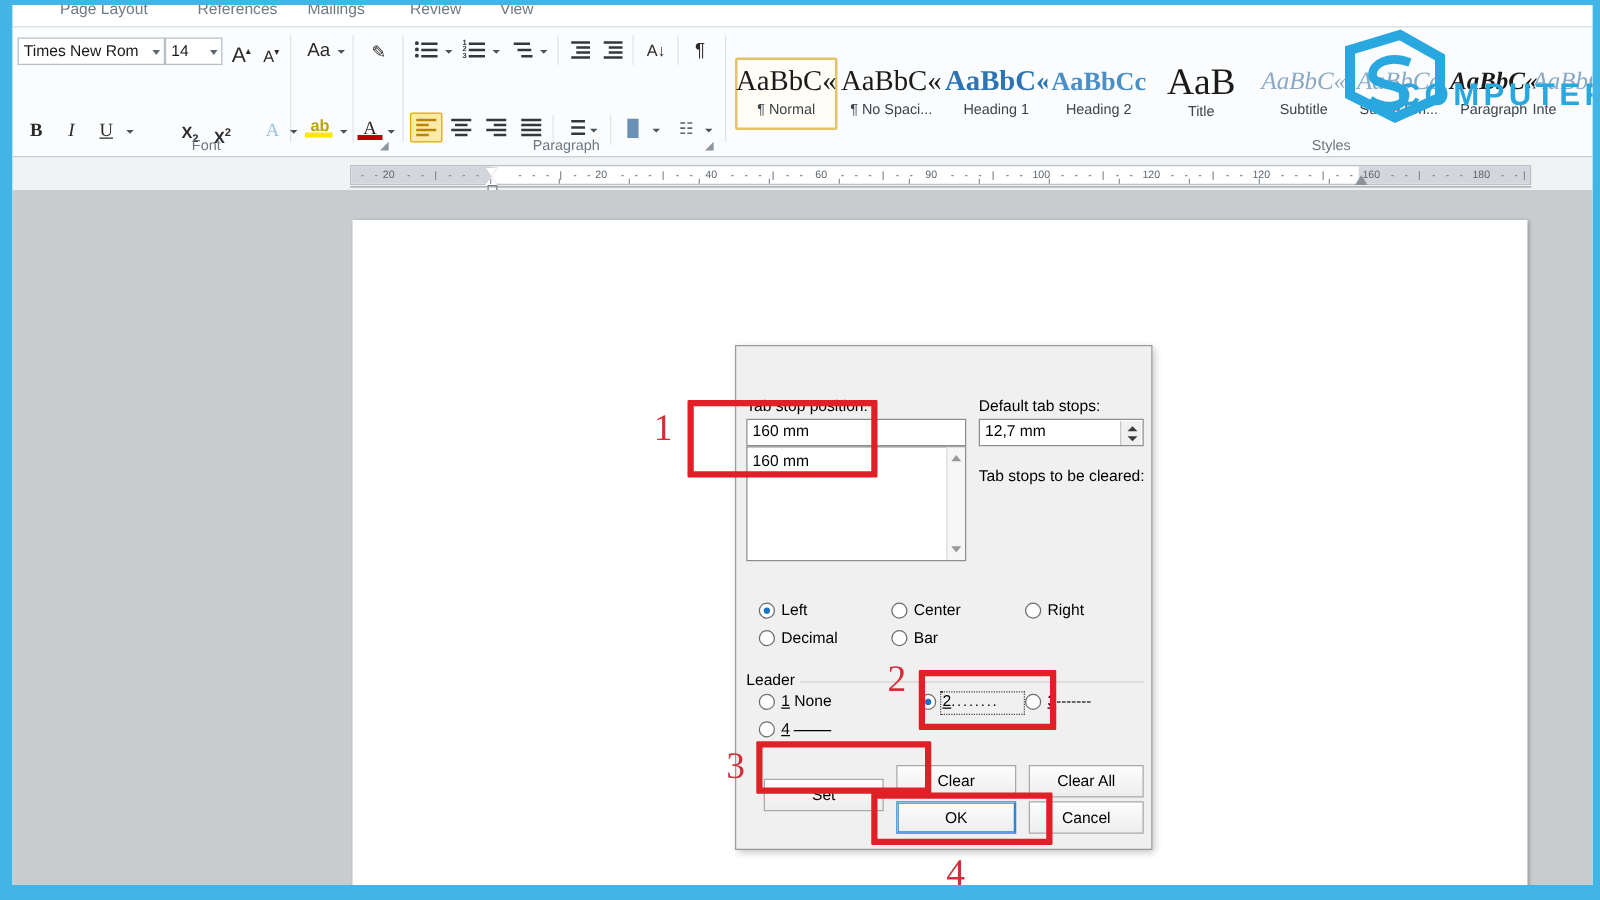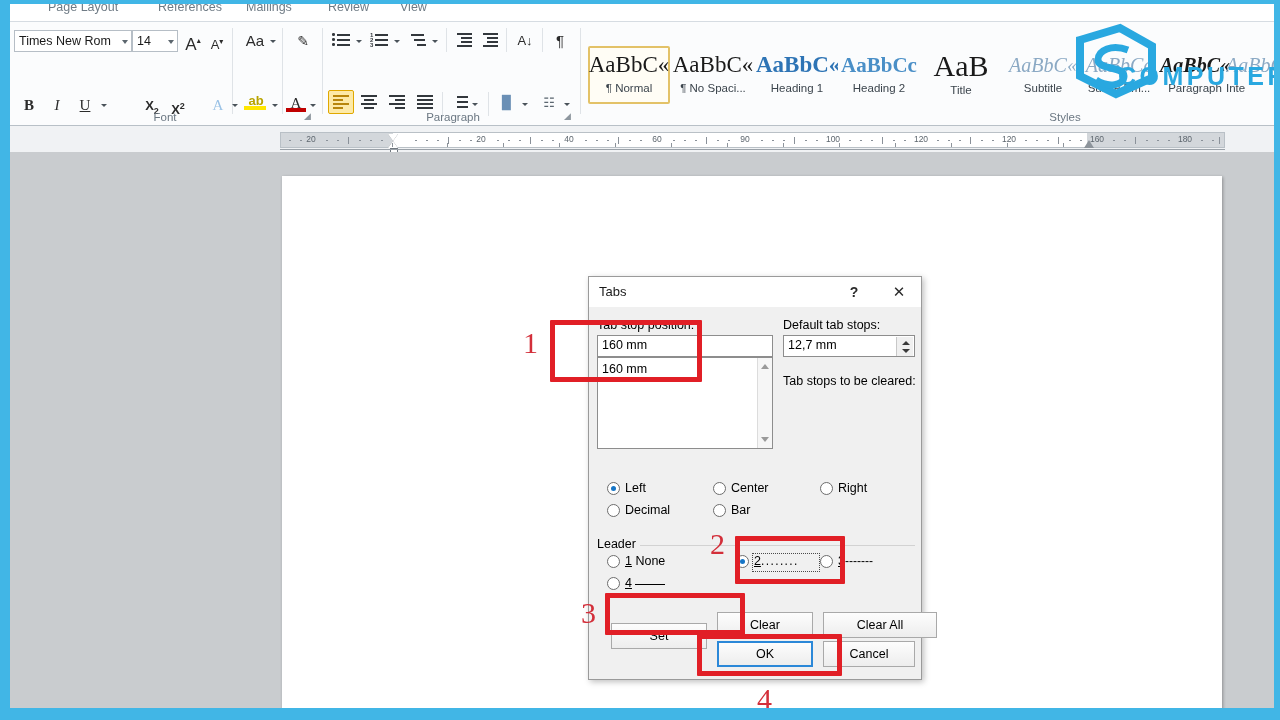--- a/index.html
+++ b/index.html
@@ -718,25 +718,20 @@
       <div class="ruler-btick" style="left:941px"></div>
       <div class="ruler-btick" style="left:997px"></div>
       <div class="ruler-btick" style="left:1053px"></div>
     </div>
 
     <div class="canvas">
       <div class="page"></div>
     </div>
 
     <div class="dialog" style="left:578px;top:272px;">
-      <div class="dlg-title">
-        <span class="t">Tabs</span>
-        <span class="dlg-help">?</span>
-        <span class="dlg-close">✕</span>
-      </div>
 
       <span class="lbl" style="left:8px;top:41px">Tab stop position:</span>
       <div class="textbox" style="left:8px;top:58px;width:176px;height:22px;">
         <span>160 mm</span>
       </div>
       <div class="listbox" style="left:8px;top:80px;width:176px;height:92px;">
         <div class="row" style="top:2px">160 mm</div>
         <div class="lb-scroll">
           <span class="ar up"></span>
           <span class="ar dn"></span>
@@ -799,21 +794,21 @@
       </div>
       <div class="radio" style="left:18px;top:298px">
         <span class="mark"></span>
         <span class="txt">
           <span style="text-decoration:underline">4</span><span class="leader-line"></span>
         </span>
       </div>
 
       <div class="btn" style="left:22px;top:335px;width:96px;margin-top:11px;">Set</div>
       <div class="btn" style="left:128px;top:335px;width:96px;">Clear</div>
-      <div class="btn" style="left:234px;top:335px;width:114px;">Clear All</div>
+      <div class="btn" style="left:234px;top:335px;width:92px;">Clear All</div>
       <div class="btn focus" style="left:128px;top:364px;width:96px;">OK</div>
       <div class="btn" style="left:234px;top:364px;width:92px;">Cancel</div>
     </div>
 
     <span class="rednum" style="left:513px;top:322px;">1</span>
     <div class="redbox" style="left:540px;top:316px;width:152px;height:62px;"></div>
 
     <span class="rednum" style="left:700px;top:523px;">2</span>
     <div class="redbox" style="left:725px;top:532px;width:110px;height:48px;"></div>
 

